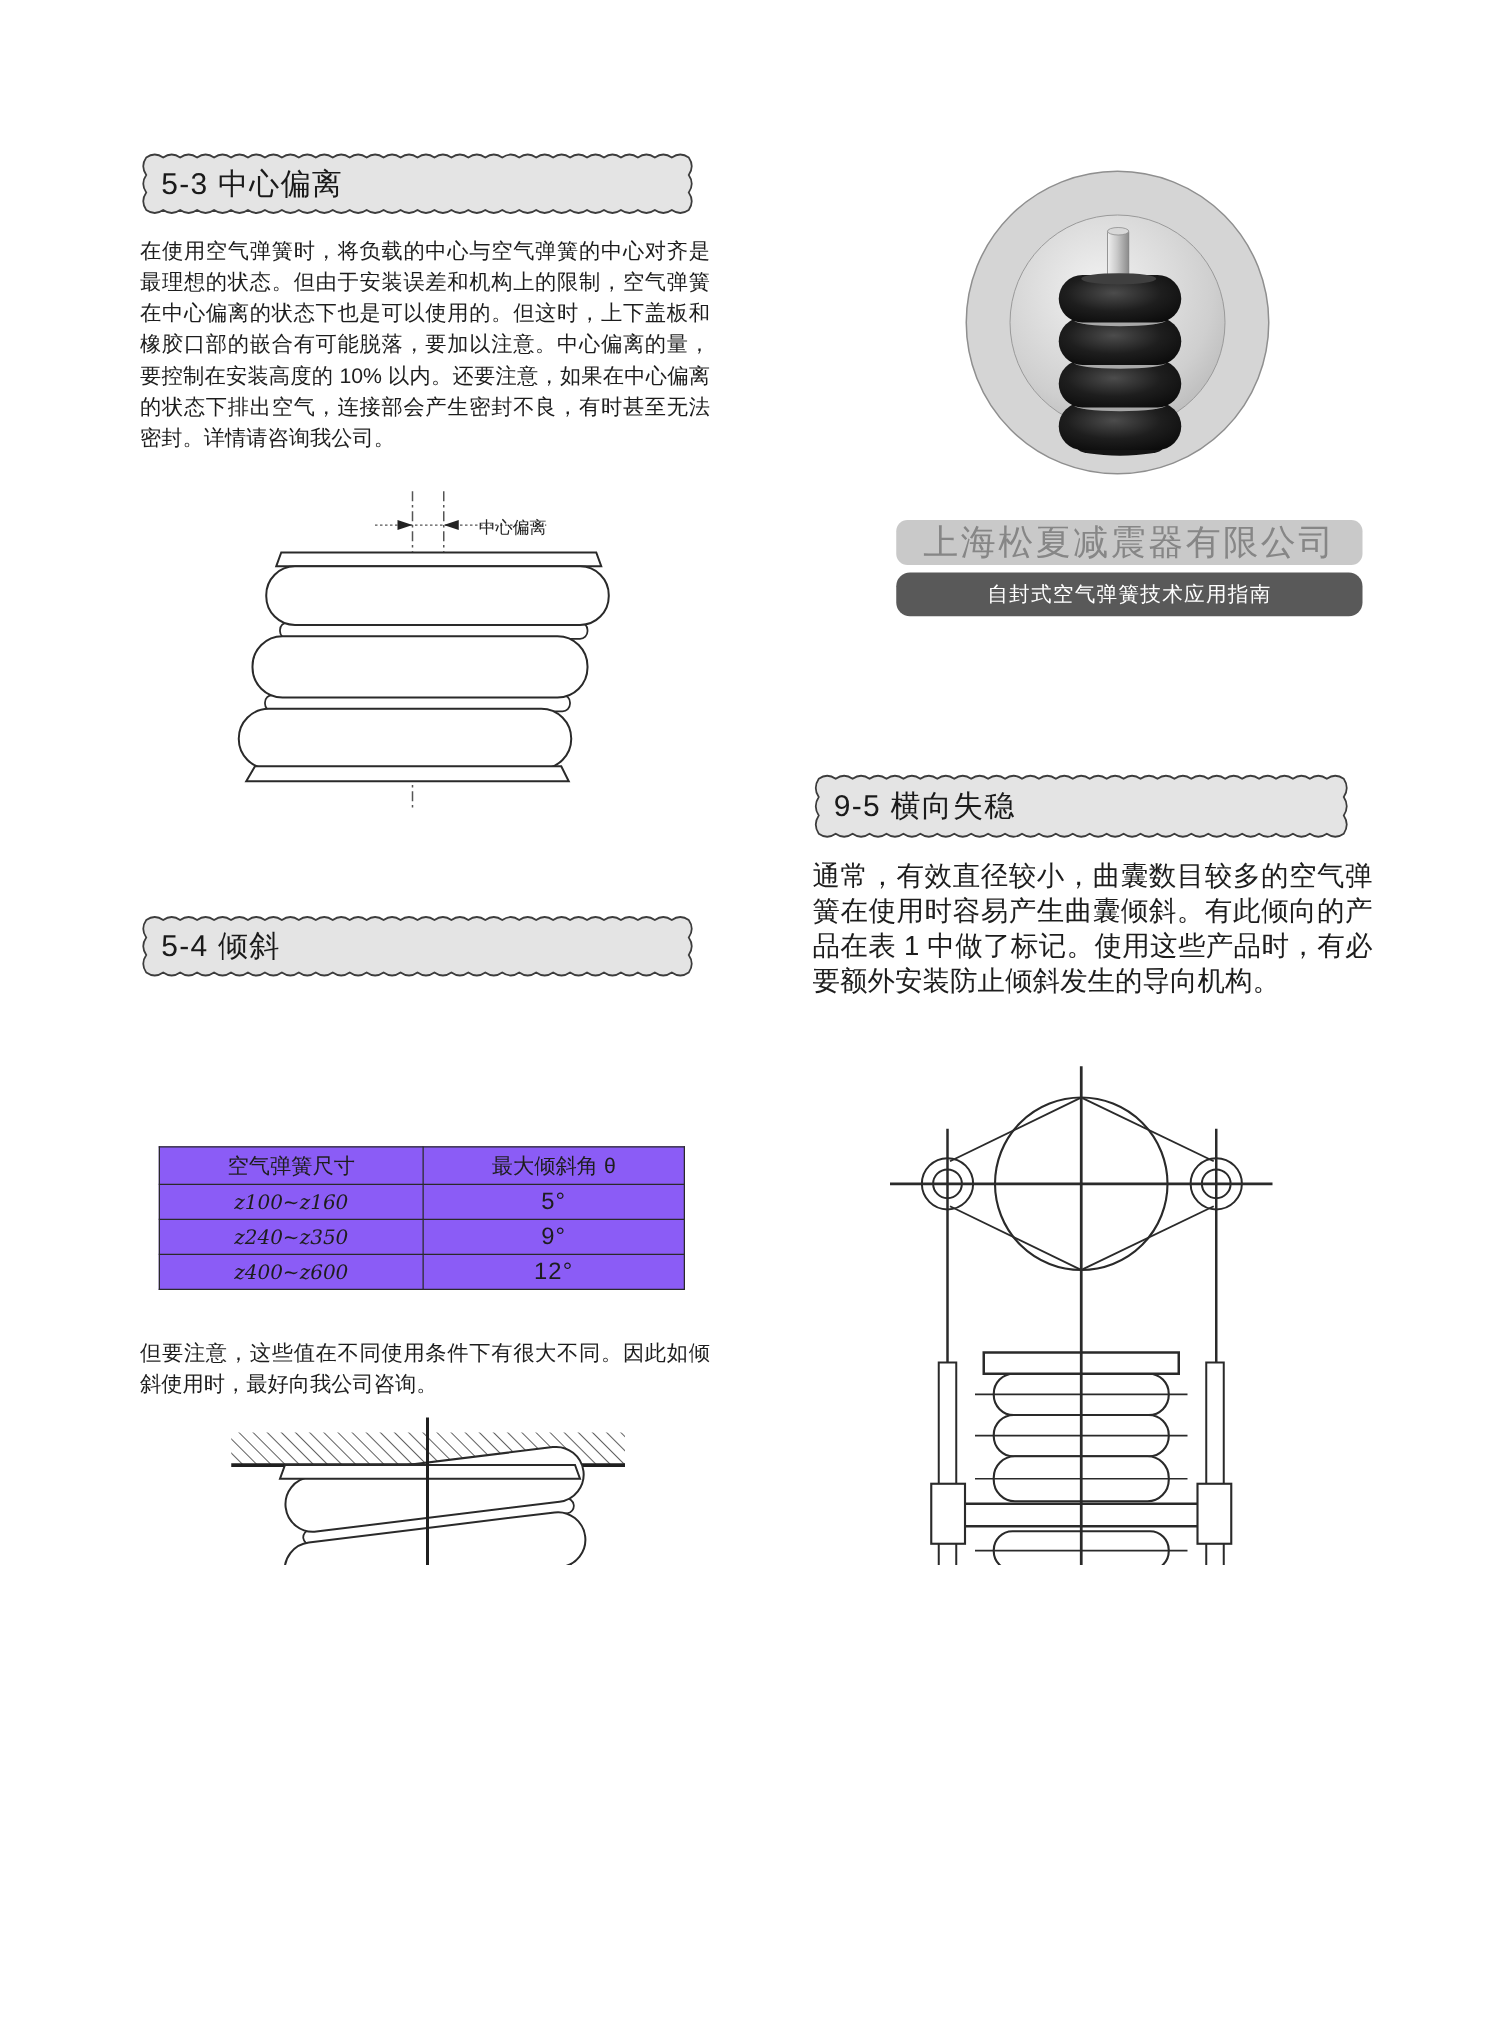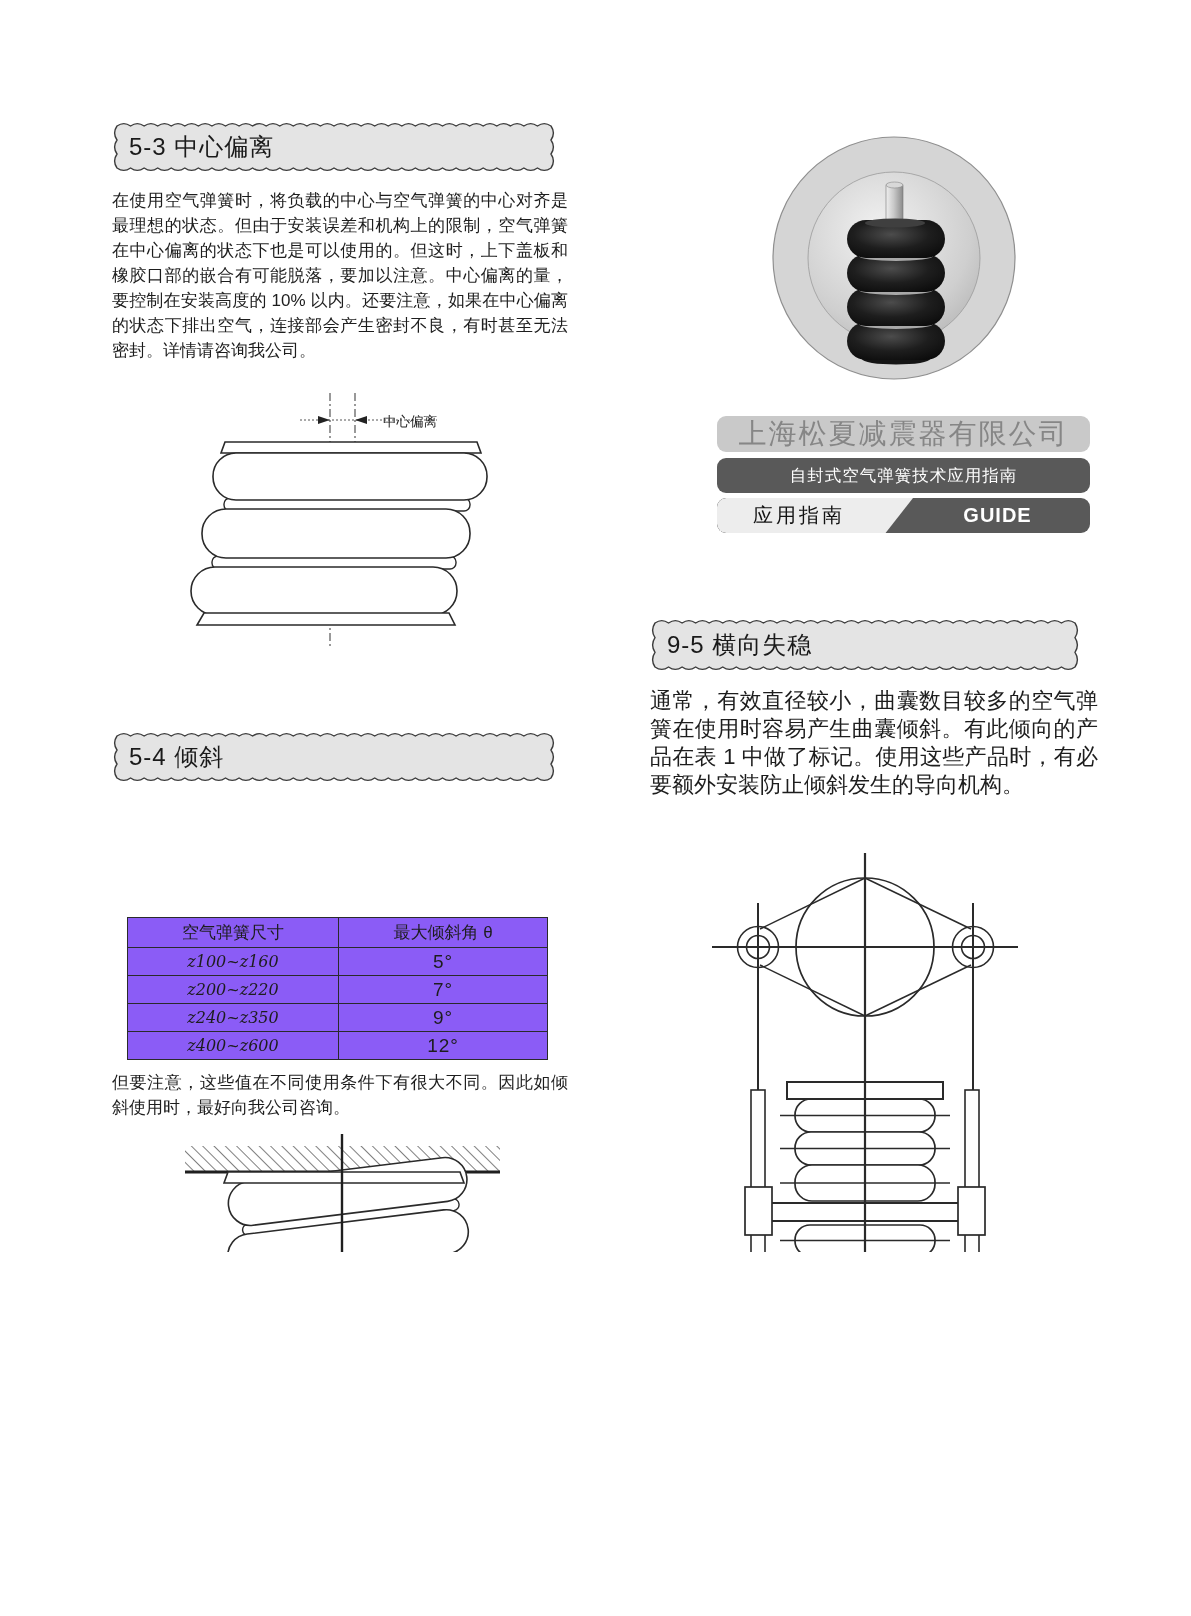--- a/index.html
+++ b/index.html
@@ -19,21 +19,21 @@
   .tilt th,.tilt td{border:1.5px solid #2a2a2a;text-align:center;padding:0;font-weight:normal;}
   .tilt th{font-size:17px;height:29px;}
   .tilt td{height:27px;}
   .tilt td.size{font-family:"DejaVu Serif",serif;font-style:italic;font-size:16px;}
   .tilt td.angle{font-size:19px;letter-spacing:1px;}
   
   .banner{position:absolute;left:717px;width:373px;border-radius:9px;}
   .banner-company{top:416px;height:36px;background:#c9c9c9;color:#868686;font-size:28px;
         letter-spacing:2px;display:flex;align-items:center;justify-content:center;}
   .banner-sub{top:458px;height:35px;background:#595959;color:#ffffff;font-size:16.5px;
-        letter-spacing:1px;display:flex;align-items:center;justify-content:center;}
+        letter-spacing:1px;display:flex;align-items:center;justify-content:center;border-radius:11px;}
   .banner-guide{top:498px;height:35px;background:#595959;overflow:hidden;}
   .banner-guide .light{position:absolute;left:0;top:0;bottom:0;width:196px;background:#ededed;
         clip-path:polygon(0 0,100% 0,86% 100%,0 100%);border-radius:9px 0 0 9px;}
   .banner-guide .cn{position:absolute;left:36px;top:0;height:35px;display:flex;align-items:center;
         font-size:20px;color:#121212;letter-spacing:3px;font-weight:500;}
   .banner-guide .en{position:absolute;left:196px;right:8px;top:0;height:35px;display:flex;
         align-items:center;justify-content:center;color:#fff;font-weight:bold;font-size:20px;letter-spacing:1px;}
   .page-num{position:absolute;left:1008px;top:1480px;font-size:15px;color:#111;width:30px;text-align:center;}
   .fig{position:absolute;}
 </style>
@@ -85,24 +85,20 @@
     <thead>
       <tr>
         <th>空气弹簧尺寸</th>
         <th>最大倾斜角 θ</th>
       </tr>
     </thead>
     <tbody>
       <tr>
         <td class="size">z100~z160</td>
         <td class="angle">5°</td>
-      </tr>
-      <tr>
-        <td class="size">z200~z220</td>
-        <td class="angle">7°</td>
       </tr>
       <tr>
         <td class="size">z240~z350</td>
         <td class="angle">9°</td>
       </tr>
       <tr>
         <td class="size">z400~z600</td>
         <td class="angle">12°</td>
       </tr>
     </tbody>
@@ -171,25 +167,20 @@
       <ellipse cx="131" cy="95" rx="30" ry="4.5" fill="#3f3f3f"></ellipse>
     </g>
   </svg>
 
   <div class="banner banner-company">
     <span>上海松夏减震器有限公司</span>
   </div>
   <div class="banner banner-sub">
     <span>自封式空气弹簧技术应用指南</span>
   </div>
-  <div class="banner banner-guide">
-    <div class="light"></div>
-    <span class="cn">应用指南</span>
-    <span class="en">GUIDE</span>
-  </div>
 
   <div class="wavy-box" style="left:650px;top:618px;width:430px;height:54px">
     <svg class="wave" width="430" height="54">
         <path fill="#e4e4e4" stroke="#3c3c3c" stroke-width="1.4" d="M 5 5 q 6.774193548387097 -4.8 13.548387096774194 0 q 6.774193548387097 -4.8 13.548387096774194 0 q 6.774193548387097 -4.8 13.548387096774194 0 q 6.774193548387097 -4.8 13.548387096774194 0 q 6.774193548387097 -4.8 13.548387096774194 0 q 6.774193548387097 -4.8 13.548387096774194 0 q 6.774193548387097 -4.8 13.548387096774194 0 q 6.774193548387097 -4.8 13.548387096774194 0 q 6.774193548387097 -4.8 13.548387096774194 0 q 6.774193548387097 -4.8 13.548387096774194 0 q 6.774193548387097 -4.8 13.548387096774194 0 q 6.774193548387097 -4.8 13.548387096774194 0 q 6.774193548387097 -4.8 13.548387096774194 0 q 6.774193548387097 -4.8 13.548387096774194 0 q 6.774193548387097 -4.8 13.548387096774194 0 q 6.774193548387097 -4.8 13.548387096774194 0 q 6.774193548387097 -4.8 13.548387096774194 0 q 6.774193548387097 -4.8 13.548387096774194 0 q 6.774193548387097 -4.8 13.548387096774194 0 q 6.774193548387097 -4.8 13.548387096774194 0 q 6.774193548387097 -4.8 13.548387096774194 0 q 6.774193548387097 -4.8 13.548387096774194 0 q 6.774193548387097 -4.8 13.548387096774194 0 q 6.774193548387097 -4.8 13.548387096774194 0 q 6.774193548387097 -4.8 13.548387096774194 0 q 6.774193548387097 -4.8 13.548387096774194 0 q 6.774193548387097 -4.8 13.548387096774194 0 q 6.774193548387097 -4.8 13.548387096774194 0 q 6.774193548387097 -4.8 13.548387096774194 0 q 6.774193548387097 -4.8 13.548387096774194 0 q 6.774193548387097 -4.8 13.548387096774194 0 q 4.8 7.333333333333333 0 14.666666666666666 q 4.8 7.333333333333333 0 14.666666666666666 q 4.8 7.333333333333333 0 14.666666666666666 q -6.774193548387097 4.8 -13.548387096774194 0 q -6.774193548387097 4.8 -13.548387096774194 0 q -6.774193548387097 4.8 -13.548387096774194 0 q -6.774193548387097 4.8 -13.548387096774194 0 q -6.774193548387097 4.8 -13.548387096774194 0 q -6.774193548387097 4.8 -13.548387096774194 0 q -6.774193548387097 4.8 -13.548387096774194 0 q -6.774193548387097 4.8 -13.548387096774194 0 q -6.774193548387097 4.8 -13.548387096774194 0 q -6.774193548387097 4.8 -13.548387096774194 0 q -6.774193548387097 4.8 -13.548387096774194 0 q -6.774193548387097 4.8 -13.548387096774194 0 q -6.774193548387097 4.8 -13.548387096774194 0 q -6.774193548387097 4.8 -13.548387096774194 0 q -6.774193548387097 4.8 -13.548387096774194 0 q -6.774193548387097 4.8 -13.548387096774194 0 q -6.774193548387097 4.8 -13.548387096774194 0 q -6.774193548387097 4.8 -13.548387096774194 0 q -6.774193548387097 4.8 -13.548387096774194 0 q -6.774193548387097 4.8 -13.548387096774194 0 q -6.774193548387097 4.8 -13.548387096774194 0 q -6.774193548387097 4.8 -13.548387096774194 0 q -6.774193548387097 4.8 -13.548387096774194 0 q -6.774193548387097 4.8 -13.548387096774194 0 q -6.774193548387097 4.8 -13.548387096774194 0 q -6.774193548387097 4.8 -13.548387096774194 0 q -6.774193548387097 4.8 -13.548387096774194 0 q -6.774193548387097 4.8 -13.548387096774194 0 q -6.774193548387097 4.8 -13.548387096774194 0 q -6.774193548387097 4.8 -13.548387096774194 0 q -6.774193548387097 4.8 -13.548387096774194 0 q -4.8 -7.333333333333333 0 -14.666666666666666 q -4.8 -7.333333333333333 0 -14.666666666666666 q -4.8 -7.333333333333333 0 -14.666666666666666 Z"></path>
       </svg>
     <span class="wavy-title">9-5  横向失稳</span>
   </div>
 
   <div class="body-text p-right" style="left:650px;top:687px;width:448px;">通常，有效直径较小，曲囊数目较多的空气弹簧在使用时容易产生曲囊倾斜。有此倾向的产品在表 1 中做了标记。使用这些产品时，有必要额外安装防止倾斜发生的导向机构。</div>
 

